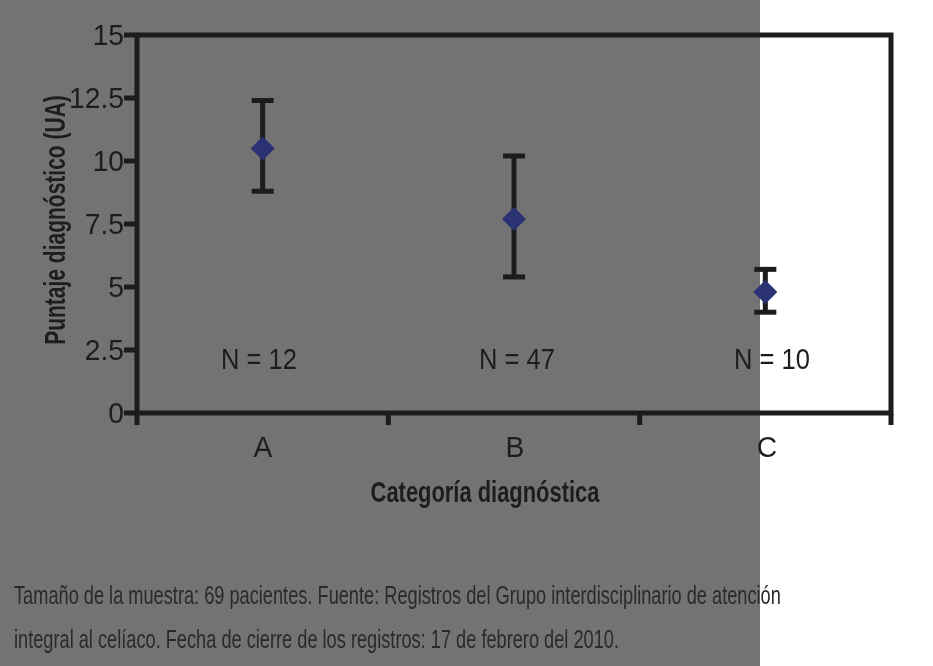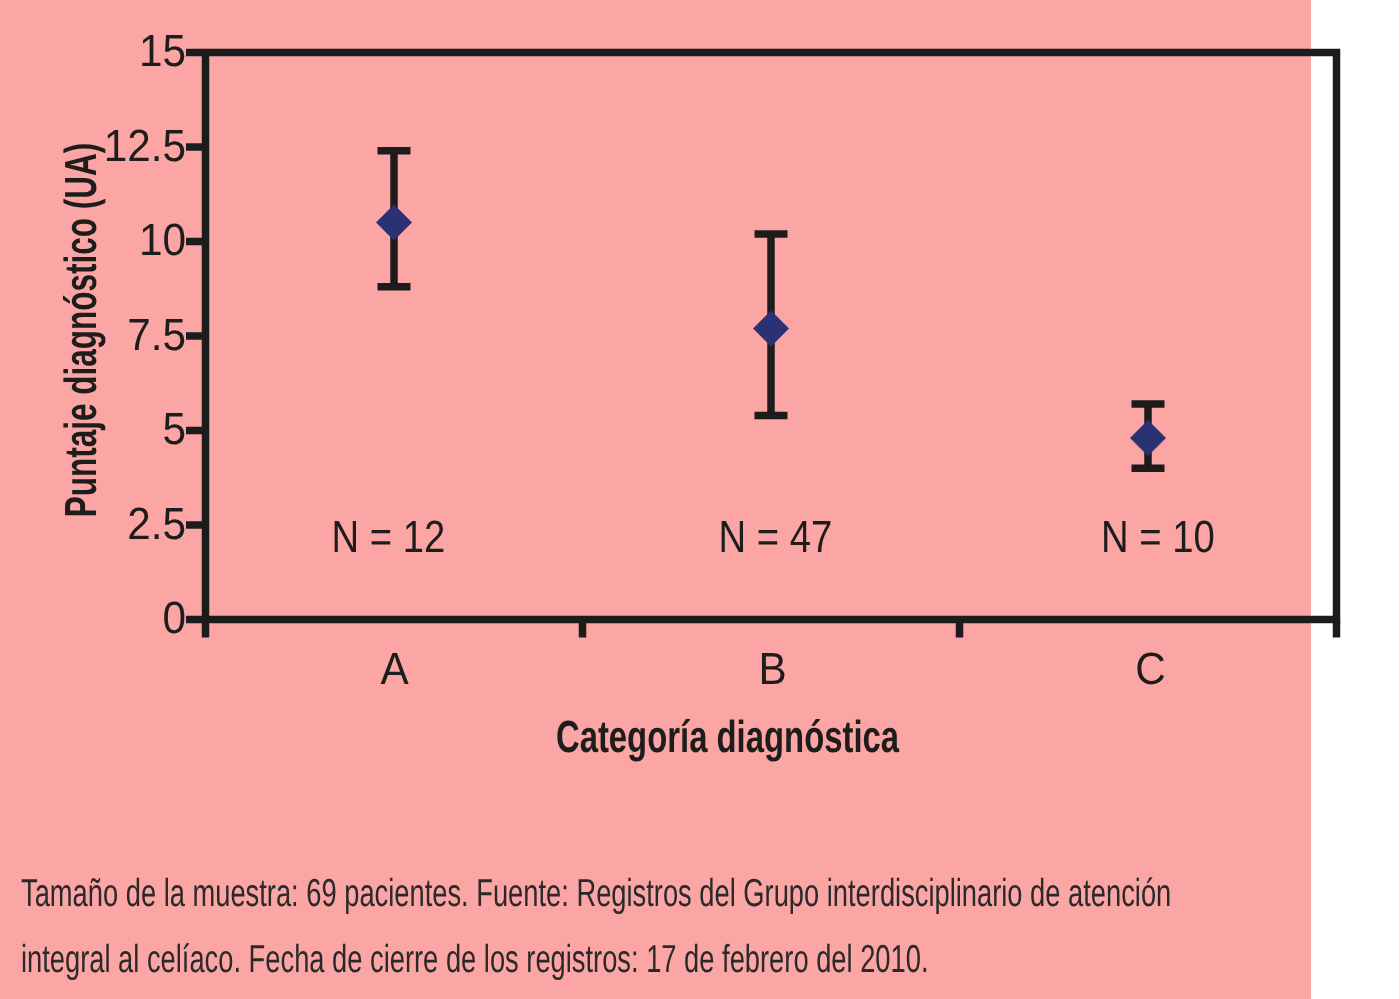--- a/index.html
+++ b/index.html
@@ -4,22 +4,22 @@
 <style>
   html, body {
     margin: 0; padding: 0;
     background: #ffffff;
     width: 933px; height: 666px;
     overflow: hidden;
     font-family: "Liberation Sans", sans-serif;
   }
   .figure {
     position: relative;
-    width: 874px; height: 666px;
-    background: #fca5a5;
+    width: 760px; height: 666px;
+    background: #737373;
   }
   .plot-svg {
     position: absolute;
     left: 0; top: 0;
     width: 933px; height: 560px;
   }
   .lbl {
     position: absolute;
     color: #1d1d1b;
     white-space: nowrap;

